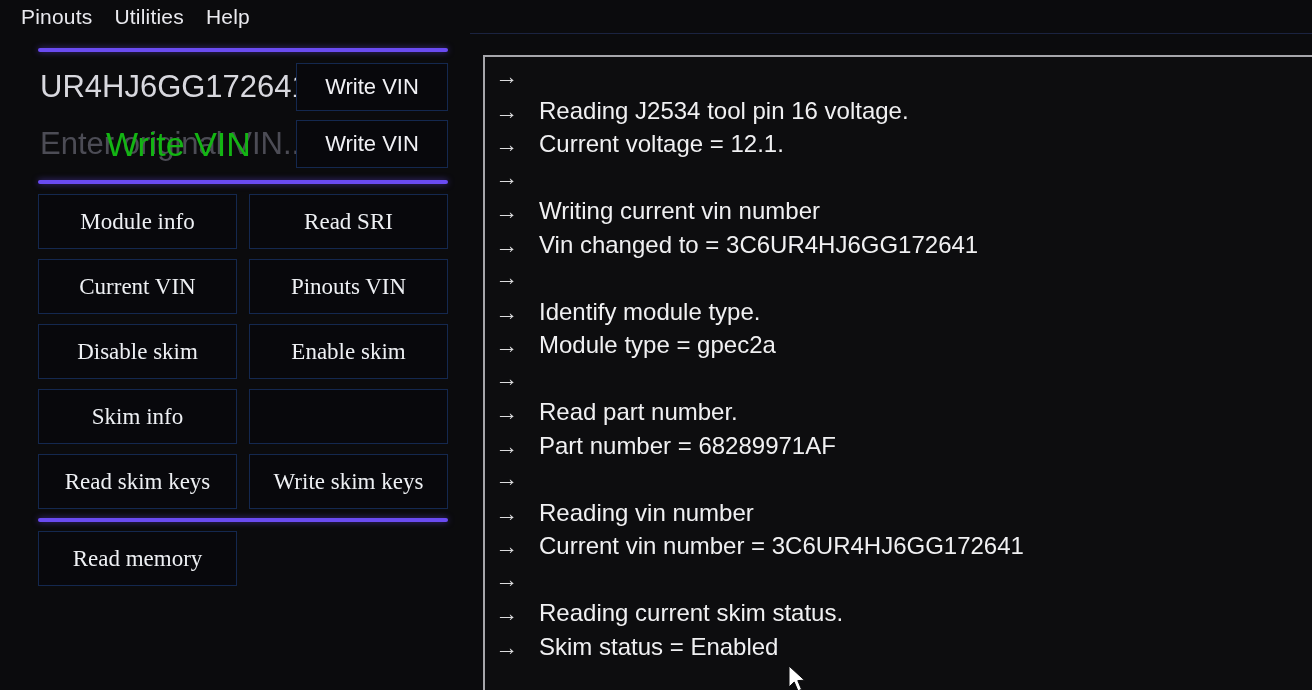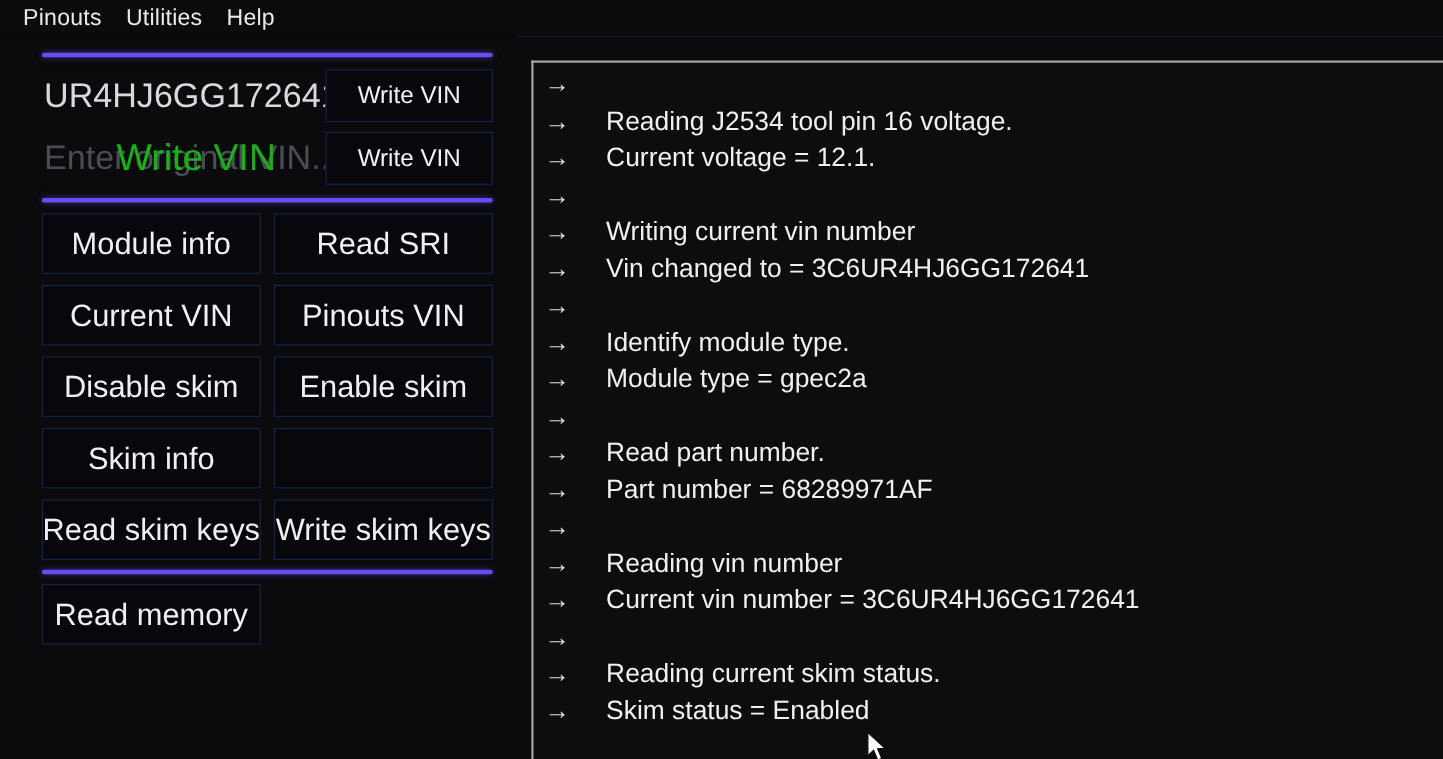--- a/index.html
+++ b/index.html
@@ -125,22 +125,22 @@
     grid-template-columns: 1fr 1fr;
     gap: 10px 12px;
   }
   .btn-grid.bottom { margin-top: 0; }
 
   .grid-btn {
     height: 55px;
     background: #08080c;
     border: 1px solid #14284f;
     color: #eef0f4;
-    font-size: 28px;
-    font-family: Liberation Sans, sans-serif;
+    font-size: 23px;
+    font-family: Liberation Serif, serif;
     display: flex;
     align-items: center;
     justify-content: center;
     overflow: hidden;
     white-space: nowrap;
     padding: 0 2px;
   }
   .grid-btn.empty { color: transparent; }
 
   
@@ -170,21 +170,21 @@
     color: #ececed;
     font-size: 24px;
     font-family: "Liberation Sans", sans-serif;
     white-space: nowrap;
   }
   .log-arrow {
     flex: 0 0 44px;
     color: #dcdcde;
     font-size: 23px;
   }
-  .log-text { color: #f0f0f2; margin-left: 12px; }
+  .log-text { color: #f0f0f2; }
 
   
   .cursor {
     position: absolute;
     left: 789px;
     top: 666px;
     width: 20px;
     height: 28px;
     pointer-events: none;
     z-index: 50;

